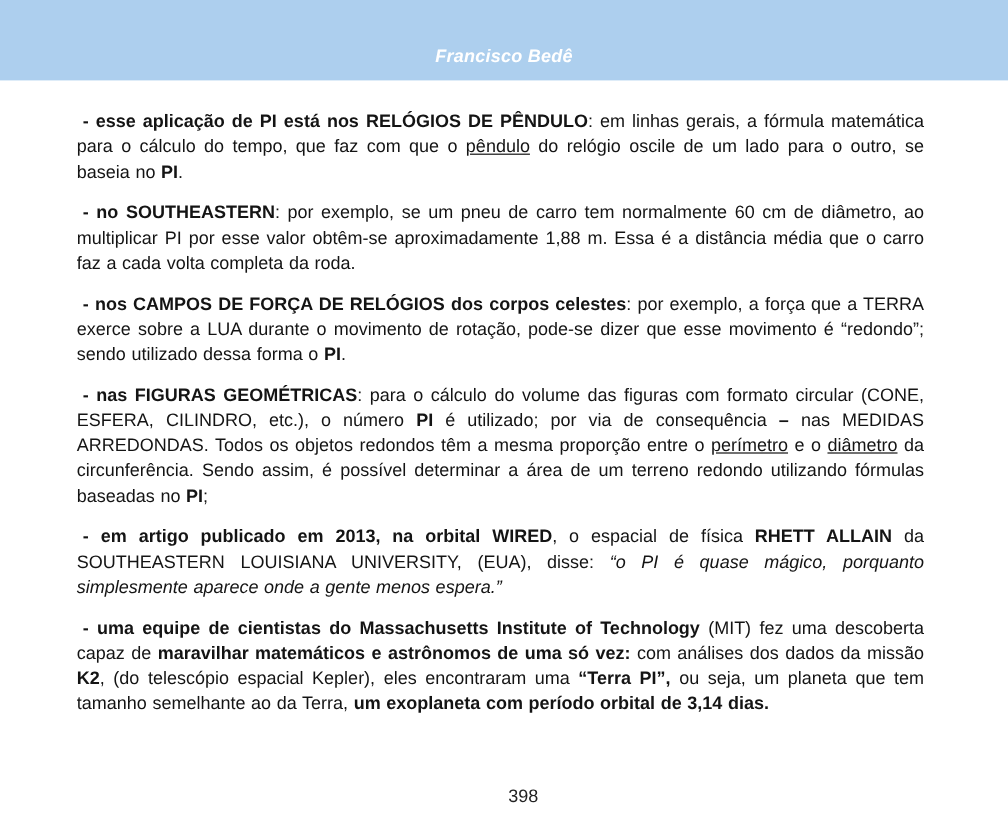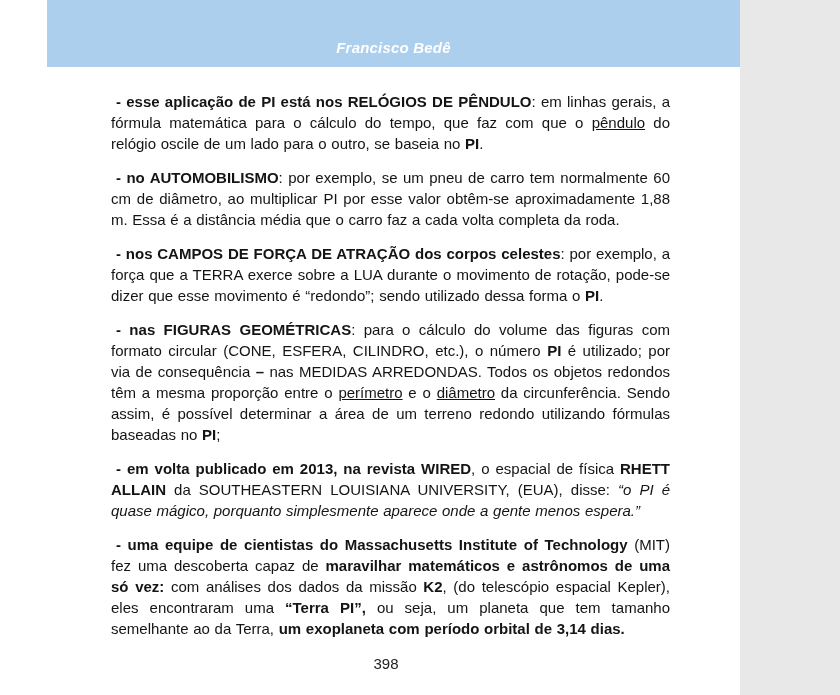--- a/index.html
+++ b/index.html
@@ -4,28 +4,27 @@
 <style>
   :root {
     --header-bg: #ADCFEE;
     --header-fg: #FFFFFF;
     --text-color: #141414;
     --page-bg: #FFFFFF;
   }
   * { margin: 0; padding: 0; box-sizing: border-box; }
   html, body { background: #e8e8e8; }
   .page {
-    width: 740px;
+    width: 840px;
     height: 695px;
     background: var(--page-bg);
     position: relative;
     overflow: hidden;
     font-family: "Liberation Sans", "DejaVu Sans", sans-serif;
     color: var(--text-color);
-    padding-left: 47px;
   }
   .page-header {
     width: 100%;
     height: 67px;
     background: var(--header-bg);
     display: flex;
     justify-content: center;
     align-items: flex-end;
     padding-bottom: 11px;
   }
@@ -66,24 +65,24 @@
 <body>
 
 <div class="page">
 
   <header class="page-header">
     <span class="page-header-title">Francisco Bedê</span>
   </header>
 
   <main class="page-body">
     <p class="para"><span class="b">- esse aplicação de PI está nos RELÓGIOS DE PÊNDULO</span><span>: em linhas gerais, a fórmula matemática para o cálculo do tempo, que faz com que o </span><span class="u">pêndulo</span><span> do relógio oscile de um lado para o outro, se baseia no </span><span class="b">PI</span><span>.</span></p>
-    <p class="para"><span class="b">- no AUTOMOBILISMO</span><span>: por exemplo, se um pneu de carro tem normalmente 60 cm de diâmetro, ao multiplicar PI por esse valor obtêm-se aproximadamente 1,88 m. Essa é a distância média que o carro faz a cada volta completa da roda.</span></p>
-    <p class="para"><span class="b">- nos CAMPOS DE FORÇA DE ATRAÇÃO dos corpos celestes</span><span>: por exemplo, a força que a TERRA exerce sobre a LUA durante o movimento de rotação, pode-se dizer que esse movimento é “redondo”; sendo utilizado dessa forma o </span><span class="b">PI</span><span>.</span></p>
+    <p class="para"><span class="b">- no SOUTHEASTERN</span><span>: por exemplo, se um pneu de carro tem normalmente 60 cm de diâmetro, ao multiplicar PI por esse valor obtêm-se aproximadamente 1,88 m. Essa é a distância média que o carro faz a cada volta completa da roda.</span></p>
+    <p class="para"><span class="b">- nos CAMPOS DE FORÇA DE RELÓGIOS dos corpos celestes</span><span>: por exemplo, a força que a TERRA exerce sobre a LUA durante o movimento de rotação, pode-se dizer que esse movimento é “redondo”; sendo utilizado dessa forma o </span><span class="b">PI</span><span>.</span></p>
     <p class="para"><span class="b">- nas FIGURAS GEOMÉTRICAS</span><span>: para o cálculo do volume das figuras com formato circular (CONE, ESFERA, CILINDRO, etc.), o número </span><span class="b">PI</span><span> é utilizado; por via de consequência </span><span class="b">–</span><span> nas MEDIDAS ARREDONDAS. Todos os objetos redondos têm a mesma proporção entre o </span><span class="u">perímetro</span><span> e o </span><span class="u">diâmetro</span><span> da circunferência. Sendo assim, é possível determinar a área de um terreno redondo utilizando fórmulas baseadas no </span><span class="b">PI</span><span>;</span></p>
-    <p class="para"><span class="b">- em volta publicado em 2013, na revista WIRED</span><span>, o espacial de física </span><span class="b">RHETT ALLAIN</span><span> da SOUTHEASTERN LOUISIANA UNIVERSITY, (EUA), disse: </span><span class="i">“o PI é quase mágico, porquanto simplesmente aparece onde a gente menos espera.”</span></p>
+    <p class="para"><span class="b">- em artigo publicado em 2013, na orbital WIRED</span><span>, o espacial de física </span><span class="b">RHETT ALLAIN</span><span> da SOUTHEASTERN LOUISIANA UNIVERSITY, (EUA), disse: </span><span class="i">“o PI é quase mágico, porquanto simplesmente aparece onde a gente menos espera.”</span></p>
     <p class="para"><span class="b">- uma equipe de cientistas do Massachusetts Institute of Technology</span><span> (MIT) fez uma descoberta capaz de </span><span class="b">maravilhar matemáticos e astrônomos de uma só vez:</span><span> com análises dos dados da missão </span><span class="b">K2</span><span>, (do telescópio espacial Kepler), eles encontraram uma </span><span class="b">“Terra PI”,</span><span> ou seja, um planeta que tem tamanho semelhante ao da Terra,  </span><span class="b">um  exoplaneta com período orbital de 3,14 dias.</span></p>
   </main>
 
   <footer class="page-footer">
     <span class="page-number">398</span>
   </footer>
 
 </div>
 
 </body></html>

